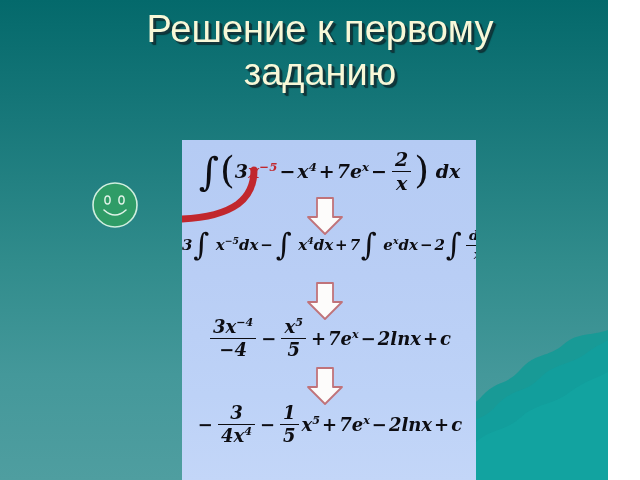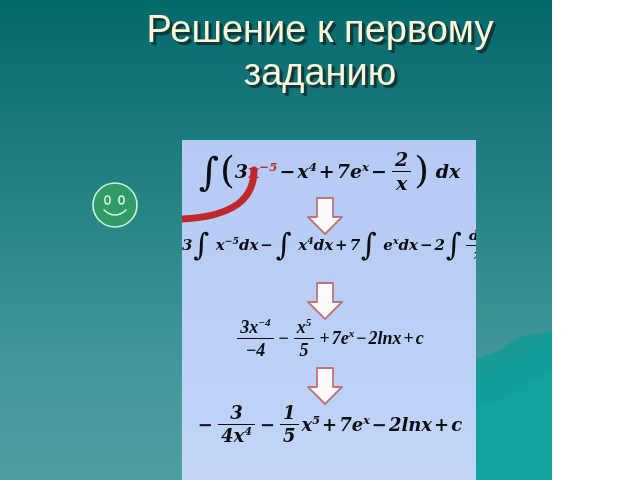--- a/index.html
+++ b/index.html
@@ -6,21 +6,21 @@
     margin: 0;
     padding: 0;
     background: #ffffff;
   }
   body {
     font-family: "Liberation Sans", sans-serif;
   }
 
   #slide {
     position: relative;
-    width: 552px;
+    width: 608px;
     height: 480px;
     overflow: hidden;
     background: linear-gradient(to bottom, #04696b 0%, #18787a 25%, #318c8c 55%, #44989a 78%, #4f9ea0 100%);
   }
 
   
   .hills {
     position: absolute;
     right: 0;
     bottom: 0;
@@ -72,21 +72,21 @@
     text-align: center;
     color: #0d0d12;
     font-family: "DejaVu Serif", "Liberation Serif", serif;
     font-weight: bold;
     font-style: italic;
     white-space: nowrap;
   }
 
   .eq1 { top: 10px;  font-size: 19px; }
   .eq2 { top: 89px;  font-size: 15px; }
-  .eq3 { top: 178px; font-size: 18px; font-family: Liberation Serif, serif; }
+  .eq3 { top: 178px; font-size: 18px; }
   .eq4 { top: 264px; font-size: 18px; }
 
   
   .intg {
     font-family: "DejaVu Serif", serif;
     font-style: normal;
     font-weight: normal;
     font-size: 2.05em;
     line-height: 0;
     position: relative;

